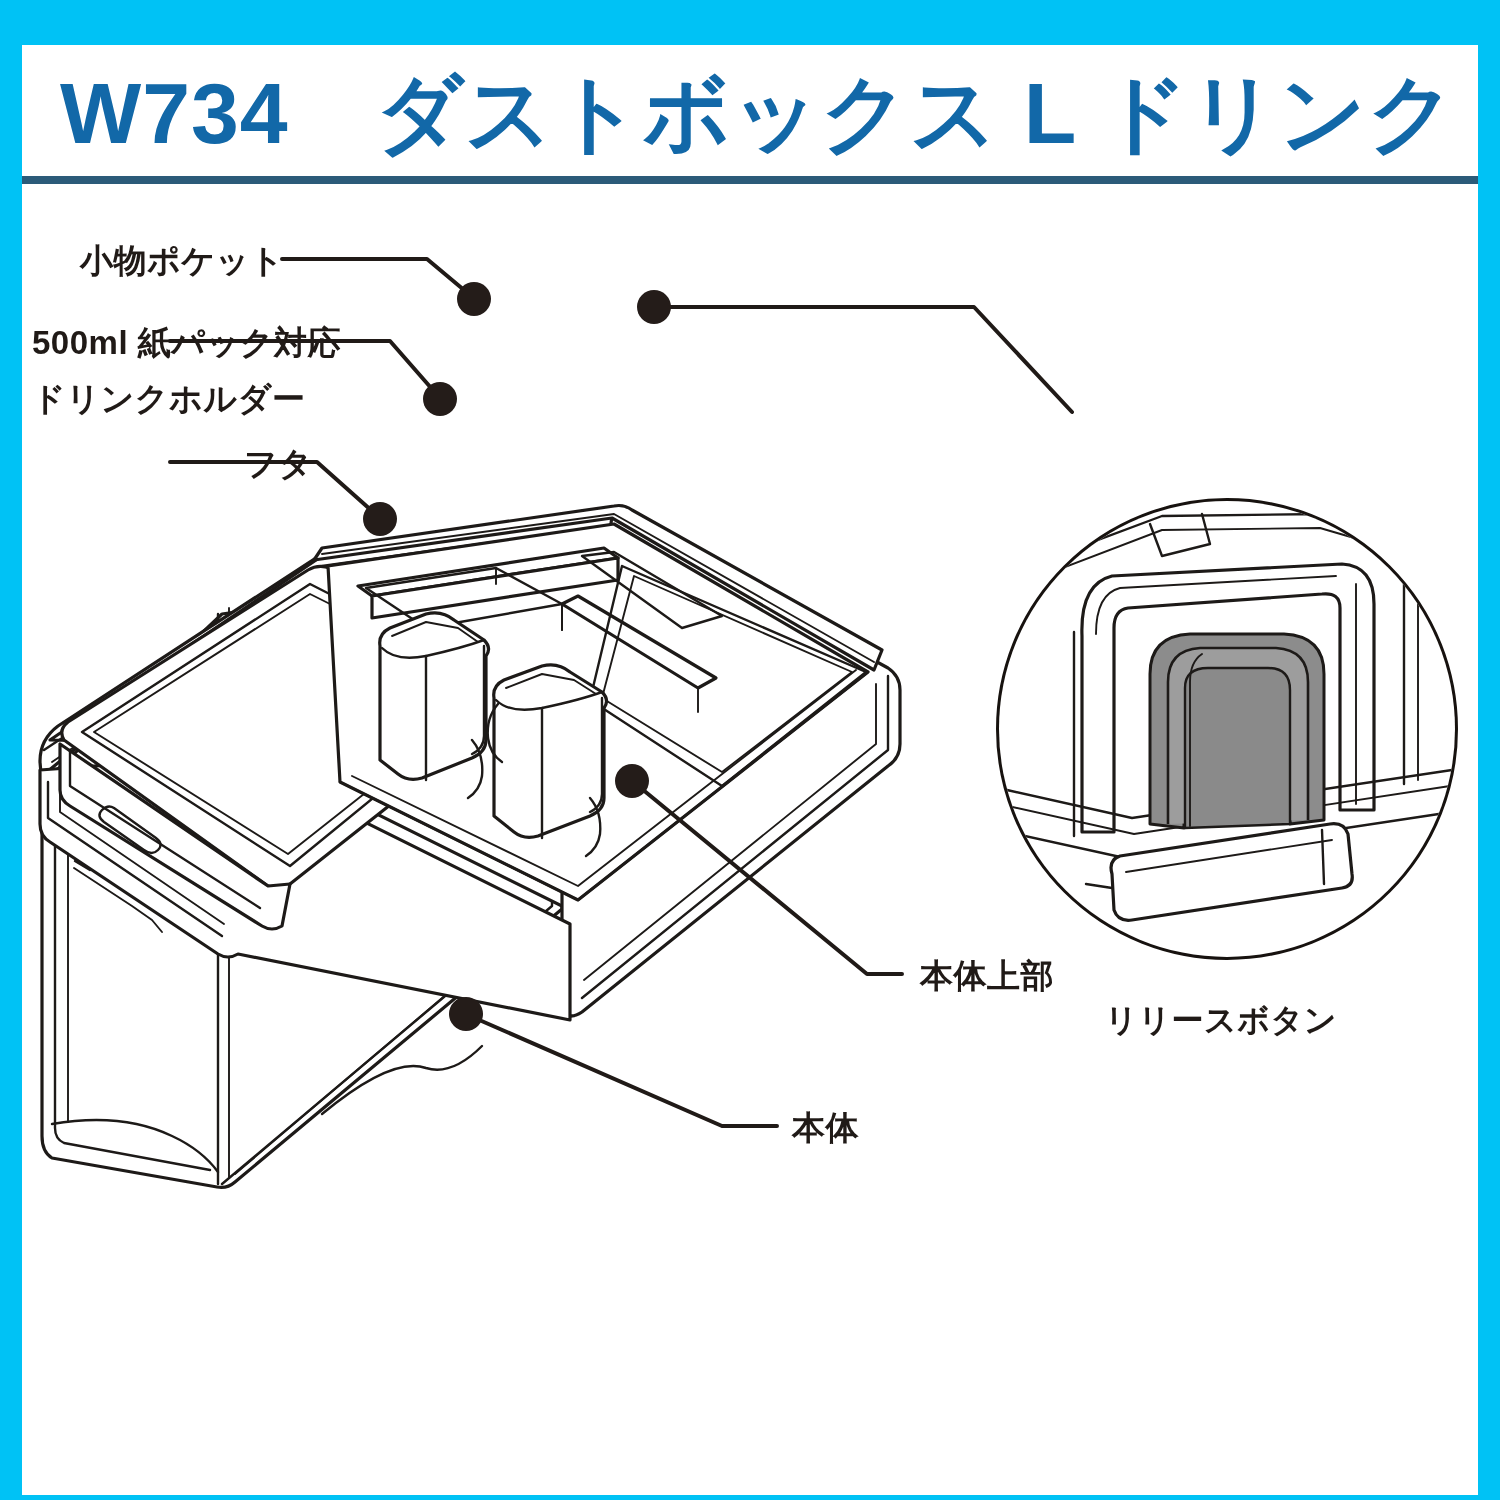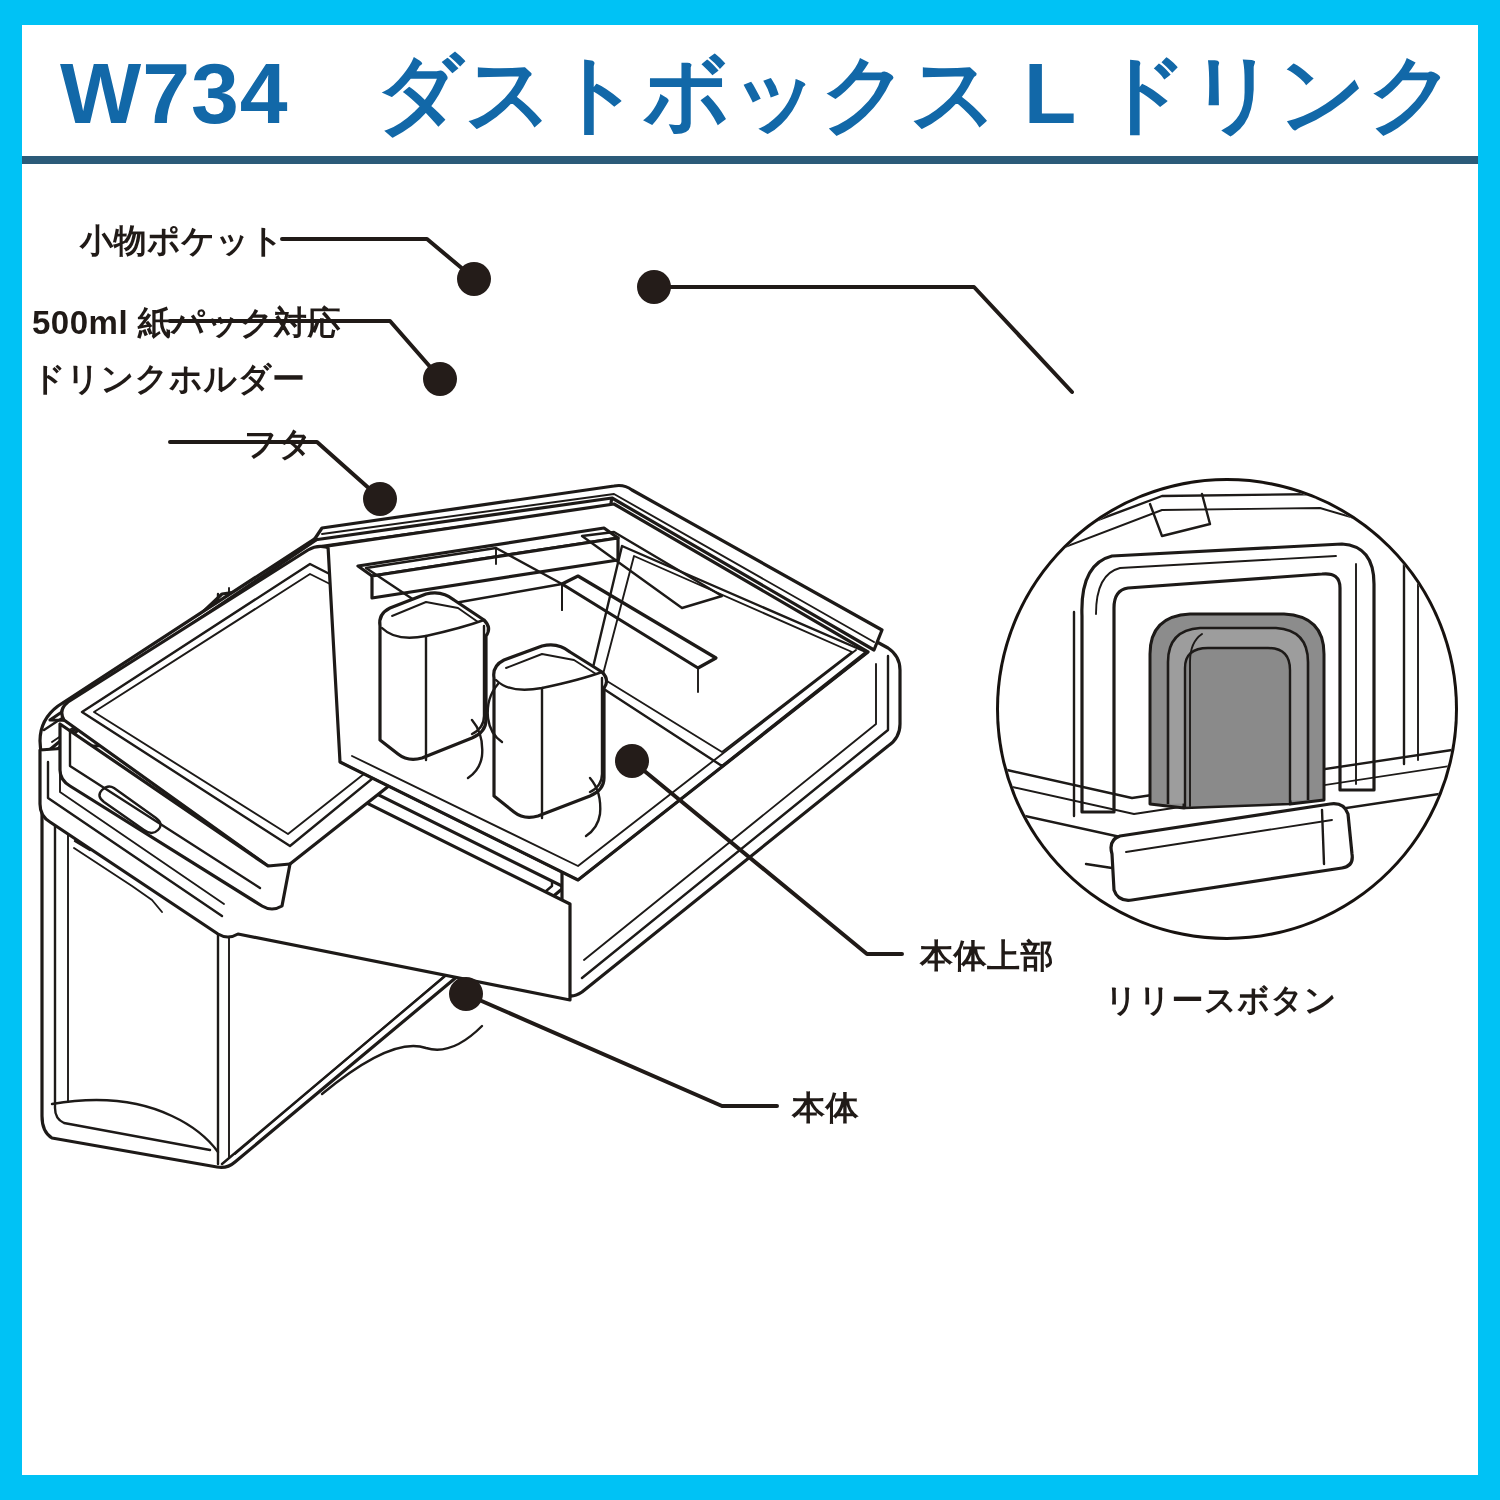--- a/index.html
+++ b/index.html
@@ -15,20 +15,21 @@
     box-sizing:border-box;
     background:#00c2f5;
     padding:25px 22px 25px 22px;
   }
   #sheet{
     position:relative;
     width:100%;height:100%;
     background:#ffffff;
     box-sizing:border-box;
     overflow:hidden;
+    margin-top:20px;
   }
   
   #header{
     position:absolute;
     left:0;top:0;
     width:100%;
     height:135px;
     display:flex;align-items:center;
     box-sizing:border-box;
     padding-left:38px;

